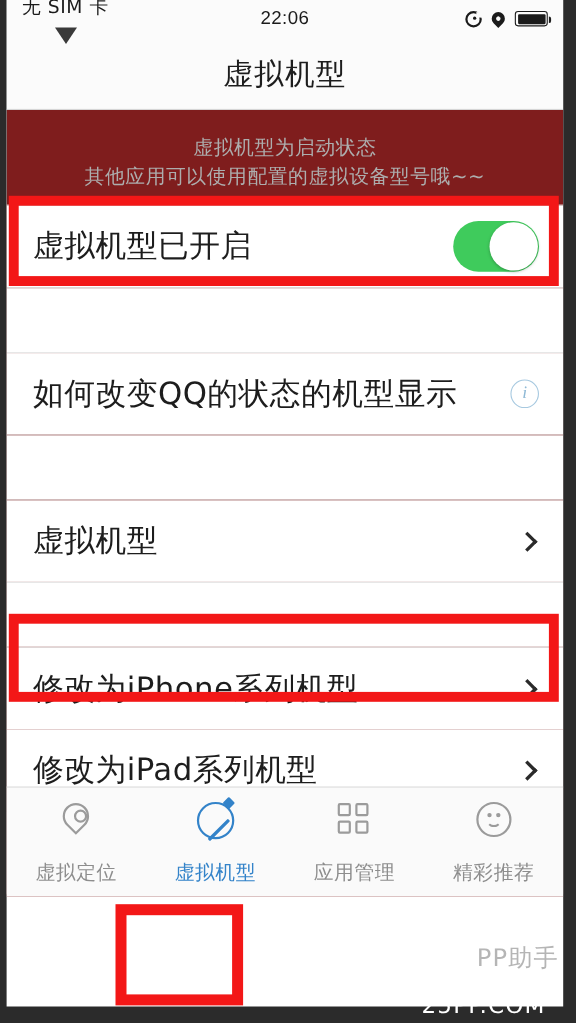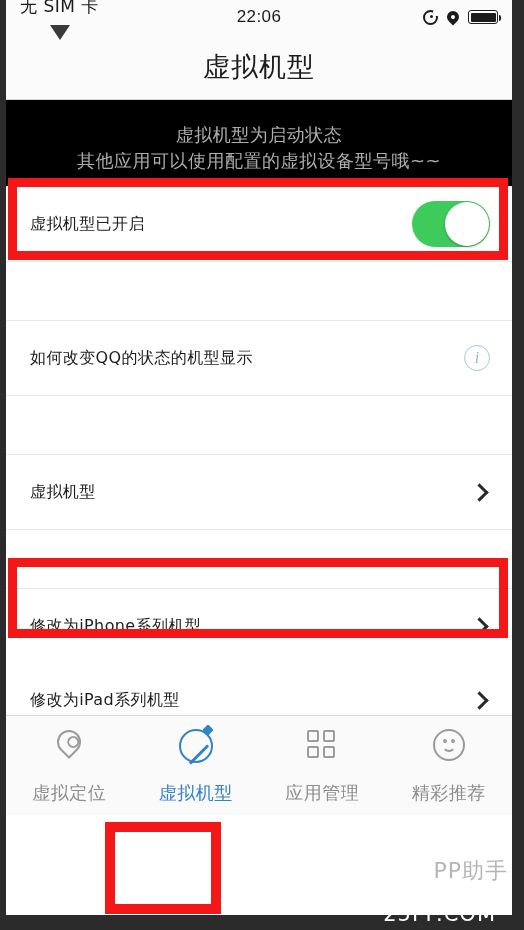--- a/index.html
+++ b/index.html
@@ -91,21 +91,21 @@
     height: 66px; background: #fbfbfb;
     display: flex; align-items: center; justify-content: center;
     border-bottom: 1px solid #d6d6d6;
   }
   .nav-title {
     font-size: 27px; color: #1d1d1d; letter-spacing: 1px;
     font-family: "DejaVu Sans", sans-serif;
   }
 
   
-  .content { position: relative; height: 715px; background: #000000; }
+  .content { position: relative; height: 715px; background: #7f1d1d; }
 
   .hint {
     padding: 22px 10px 12px;
     text-align: center;
     line-height: 1.45;
   }
   .hint div {
     font-size: 18px; color: #adadad; letter-spacing: .5px;
     font-family: "DejaVu Sans", sans-serif;
   }
@@ -113,21 +113,21 @@
   .sep { height: 1px; background: #e7e7e7; }
   .gap { height: 58px; background: #ffffff; }
 
   .row {
     height: 74px;
     background: #fff;
     display: flex; align-items: center;
     padding: 0 22px 0 24px;
   }
   .row-label {
-    font-size: 16px; color: #1d1d1d; letter-spacing: .4px;
+    font-size: 28px; color: #1d1d1d; letter-spacing: .4px;
     font-family: "DejaVu Sans", sans-serif;
     white-space: nowrap;
   }
   .row-right { margin-left: auto; display: flex; align-items: center; }
 
   .chevron {
     width: 13px; height: 13px;
     border-top: 3px solid #2a2a2a;
     border-right: 3px solid #2a2a2a;
     transform: rotate(45deg);

